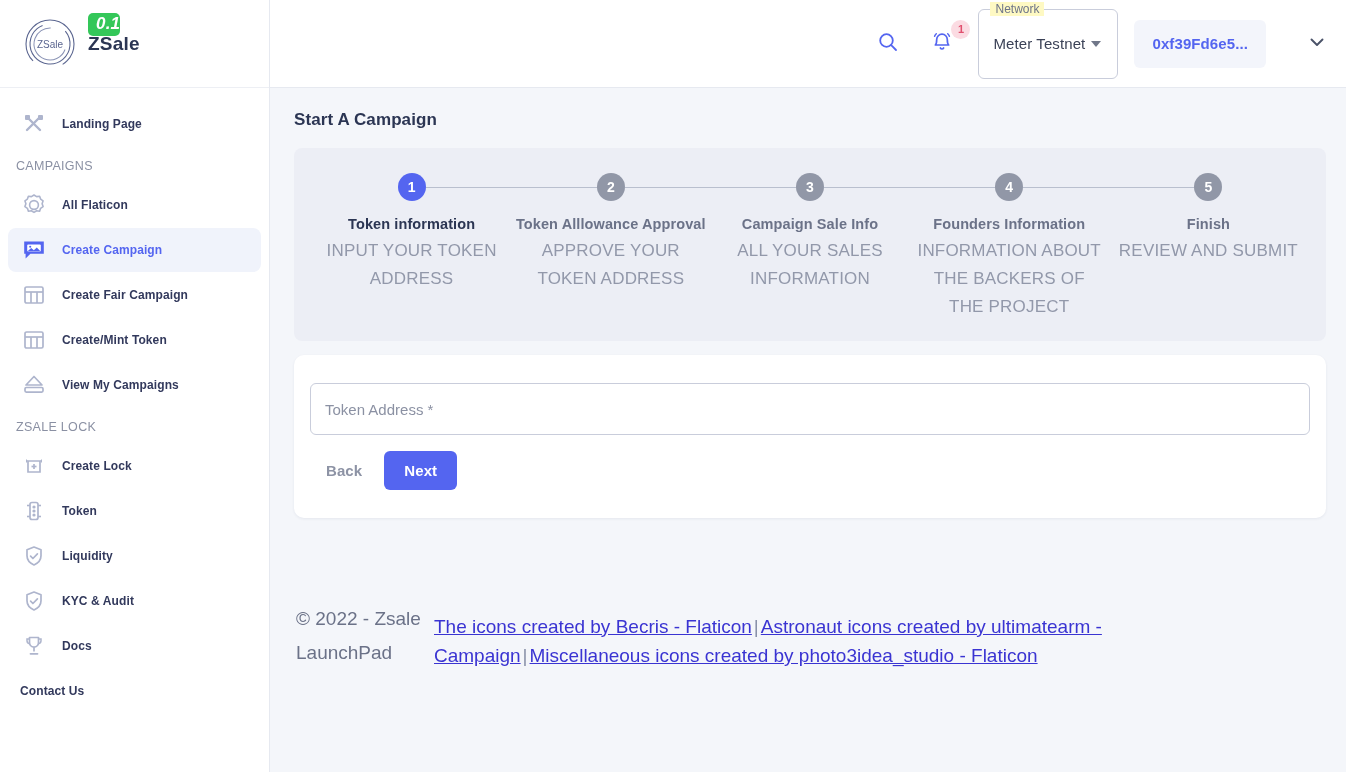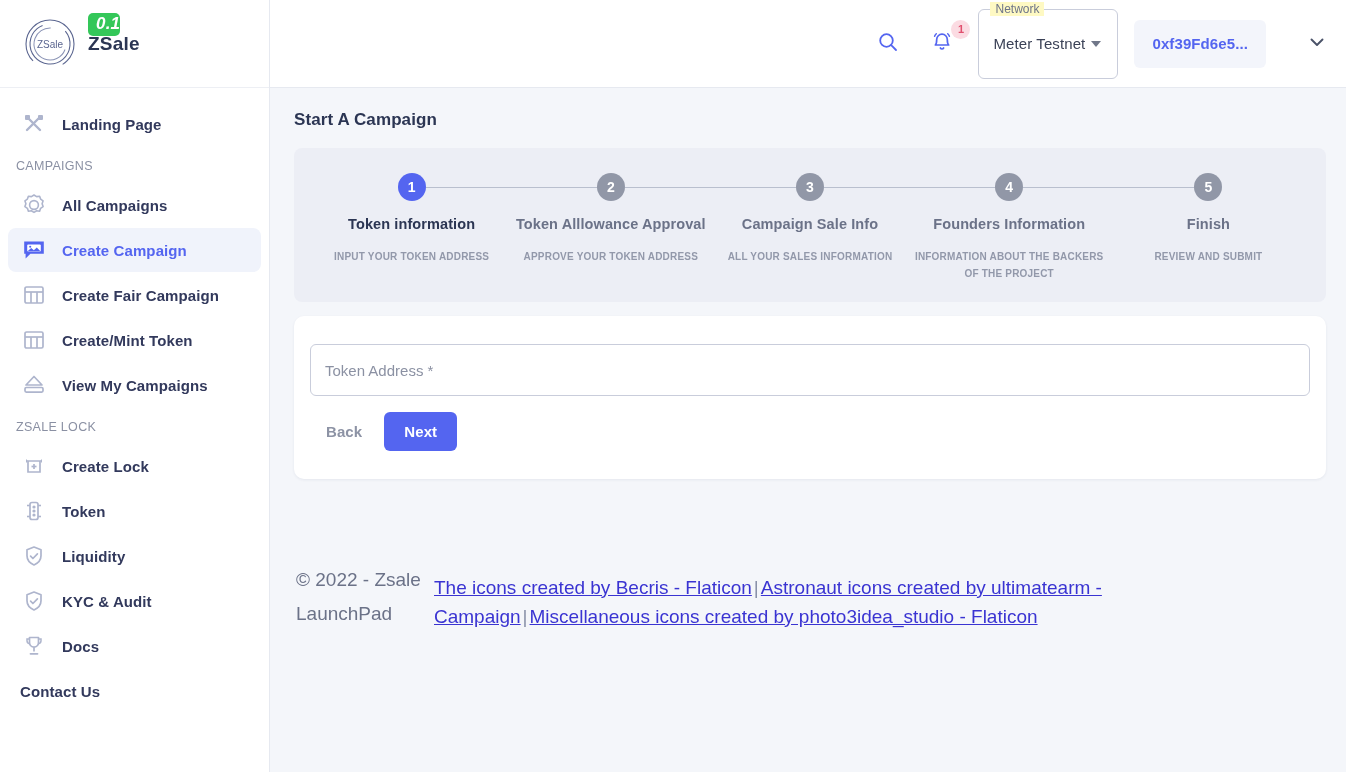--- a/index.html
+++ b/index.html
@@ -50,21 +50,21 @@
     height: 44px; padding: 0 12px;
     border-radius: 8px; margin-bottom: 1px;
     cursor: pointer; user-select: none;
   }
   .nav-item .ico {
     width: 28px; height: 28px; flex: 0 0 28px;
     margin-right: 14px;
     display: flex; align-items: center; justify-content: center;
   }
   .nav-item .lbl {
-    font-size: 15px; font-weight: bold; color: #32395c;
+    font-size: 12px; font-weight: bold; color: #32395c;
     letter-spacing: .1px; white-space: nowrap;
   }
   .nav-item.active { background: #f0f3fb; }
   .nav-item.active .lbl { color: #5465f0; }
   .nav-item.plain { padding-left: 12px; }
   .nav-item.plain .lbl { color: #32395c; }
 
   
   .main {
     flex: 1 1 auto; height: 772px;
@@ -157,24 +157,23 @@
     font-size: 14px; font-weight: bold; color: #ffffff;
     background: #9197a7;
   }
   .circle.active { background: #5465f0; }
   .step-title {
     margin-top: 14px; font-size: 14.5px; font-weight: bold;
     color: #6b7288; text-align: center; letter-spacing: .1px;
   }
   .step-title.active { color: #2b3553; }
   .step-desc {
-    margin-top: 17px; font-size: 10px; color: #9298aa;
+    margin-top: 5px; font-size: 17px; color: #9298aa;
     text-align: center; line-height: 1.65; max-width: 190px;
     letter-spacing: .2px;
-    font-weight: bold;
   }
 
   
   .form-card {
     background: #ffffff;
     border-radius: 10px;
     box-shadow: 0 1px 3px rgba(30,40,80,.07);
     padding: 28px 16px 28px 16px;
   }
   .field {
@@ -269,21 +268,21 @@
 
       <div class="nav-section">CAMPAIGNS</div>
 
       <div class="nav-item">
         <span class="ico">
           <svg width="26" height="26" viewBox="0 0 26 26">
             <path d="M13 3 l2.6 1.6 3 -.4 1 2.9 2.5 1.7 -1 2.9 1 2.9 -2.5 1.7 -1 2.9 -3 -.4 -2.6 1.6 -2.6 -1.6 -3 .4 -1 -2.9 -2.5 -1.7 1 -2.9 -1 -2.9 2.5 -1.7 1 -2.9 3 .4z" fill="none" stroke="#aeb5cd" stroke-width="1.6" stroke-linejoin="round"></path>
             <circle cx="13" cy="13" r="4.4" fill="none" stroke="#aeb5cd" stroke-width="1.6"></circle>
           </svg>
         </span>
-        <span class="lbl">All Campaigns</span>
+        <span class="lbl">All Flaticon</span>
       </div>
 
       <div class="nav-item active">
         <span class="ico">
           <svg width="26" height="26" viewBox="0 0 26 26">
             <path d="M3.2 4.6h19.6v12.2H9.4L4.6 21.6v-4.8H3.2z" fill="#5465f0"></path>
             <rect x="6.2" y="7.4" width="13.6" height="7.2" rx="1" fill="#ffffff"></rect>
             <circle cx="9.2" cy="9.8" r="1.05" fill="#5465f0"></circle>
             <path d="M6.6 14.2l3.6-3.2 2.6 2.2 3-2.7 3.6 3.7z" fill="#5465f0"></path>
           </svg>

